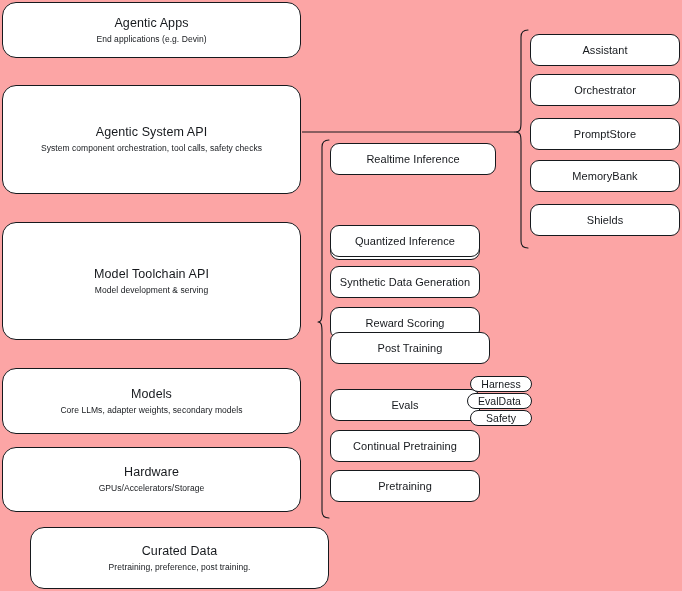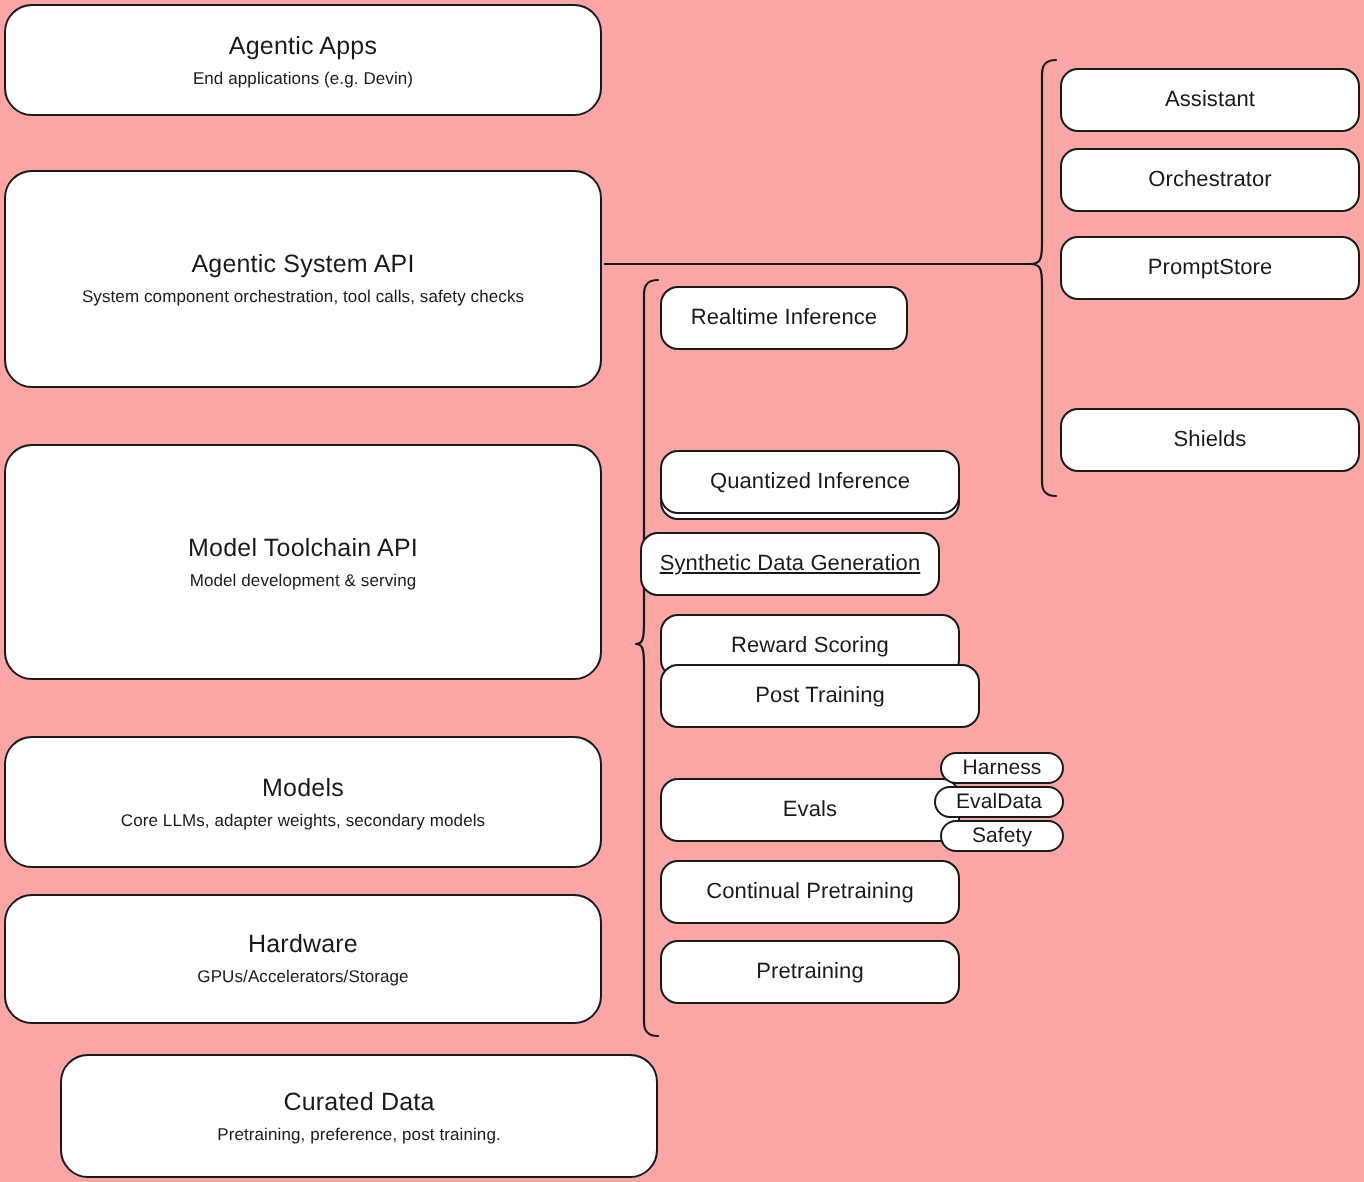--- a/index.html
+++ b/index.html
@@ -125,32 +125,33 @@
   <div class="box layer-box" id="layer-4" style="left: 2px; top: 447px; width: 299px; height: 65px;">
     <div class="layer-title">Hardware</div>
     <div class="layer-sub">GPUs/Accelerators/Storage</div>
   </div>
 
   <div class="box layer-box" id="layer-5" style="left: 2px; top: 527px; width: 299px; height: 62px; margin-left: 28px;">
     <div class="layer-title">Curated Data</div>
     <div class="layer-sub">Pretraining, preference, post training.</div>
   </div>
 
-  <div class="box item-box" id="tc-0" style="left: 330px; top: 143px; width: 124px; height: 32px;">Realtime Inference</div>
+  <div class="box item-box" id="tc-0" style="left: 330px; top: 143px; width: 166px; height: 32px;">Realtime Inference</div>
   <div class="box item-box" id="tc-1" style="left: 330px; top: 184px; width: 150px; height: 32px; margin-top: 44px;">Batch Inference</div>
   <div class="box item-box" id="tc-2" style="left: 330px; top: 225px; width: 150px; height: 32px;">Quantized Inference</div>
-  <div class="box item-box" id="tc-3" style="left: 320px; top: 266px; width: 150px; height: 32px; text-decoration: underline;">Synthetic Data Generation</div>
+  <div class="box item-box" id="tc-3" style="left: 330px; top: 266px; width: 150px; height: 32px;">Synthetic Data Generation</div>
   <div class="box item-box" id="tc-4" style="left: 330px; top: 307px; width: 150px; height: 32px;">Reward Scoring</div>
   <div class="box item-box" id="tc-5" style="left: 330px; top: 332px; width: 160px; height: 32px; text-align: right;">Post Training</div>
   <div class="box item-box" id="tc-6" style="left: 330px; top: 389px; width: 150px; height: 32px;">Evals</div>
   <div class="box item-box" id="tc-7" style="left: 330px; top: 430px; width: 150px; height: 32px;">Continual Pretraining</div>
   <div class="box item-box" id="tc-8" style="left: 330px; top: 470px; width: 150px; height: 32px;">Pretraining</div>
 
   <div class="box item-box" id="sys-0" style="left: 530px; top: 34px; width: 150px; height: 32px;">Assistant</div>
   <div class="box item-box" id="sys-1" style="left: 530px; top: 74px; width: 150px; height: 32px;">Orchestrator</div>
   <div class="box item-box" id="sys-2" style="left: 530px; top: 118px; width: 150px; height: 32px;">PromptStore</div>
+  <div class="box item-box" id="sys-3" style="left: 530px; top: 160px; width: 150px; height: 32px;">MemoryBank</div>
   <div class="box item-box" id="sys-4" style="left: 530px; top: 204px; width: 150px; height: 32px;">Shields</div>
 
   <div class="pill" id="pill-0" style="left: 470px; top: 376px; width: 62px; height: 16px;">Harness</div>
   <div class="pill" id="pill-1" style="left: 467px; top: 393px; width: 65px; height: 16px;">EvalData</div>
   <div class="pill" id="pill-2" style="left: 470px; top: 410px; width: 62px; height: 16px;">Safety</div>
 
 </div>
 
 </body></html>

